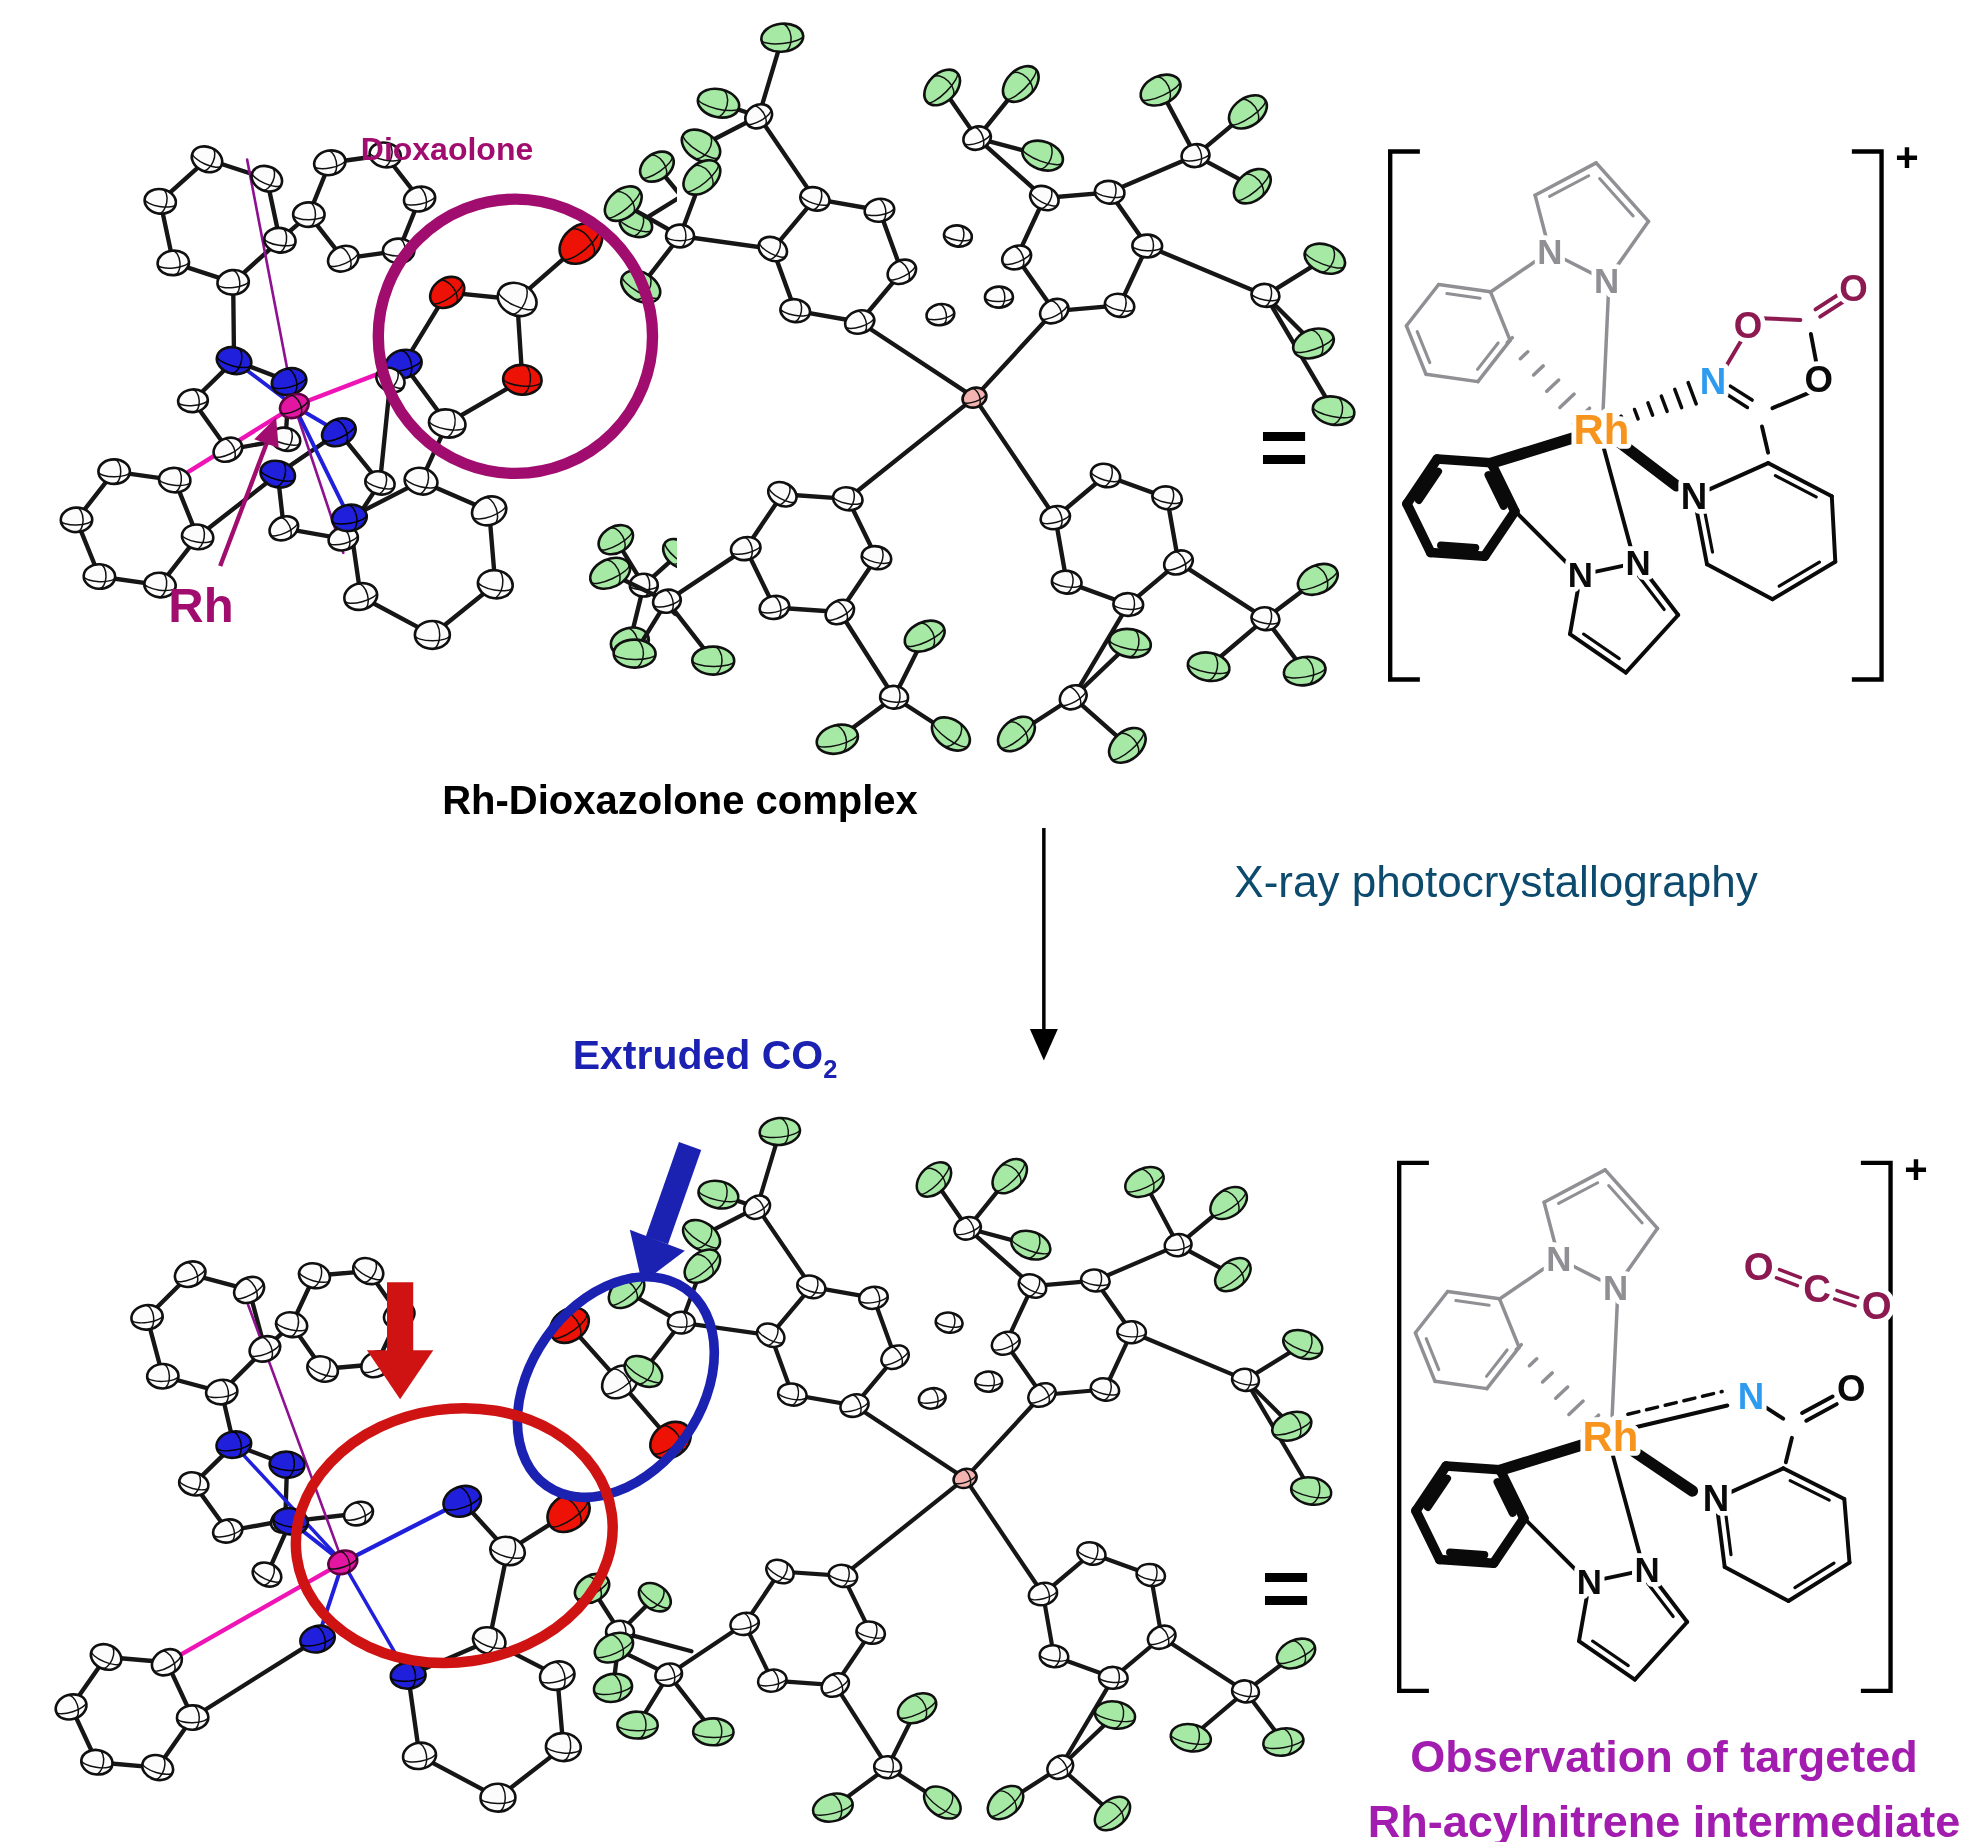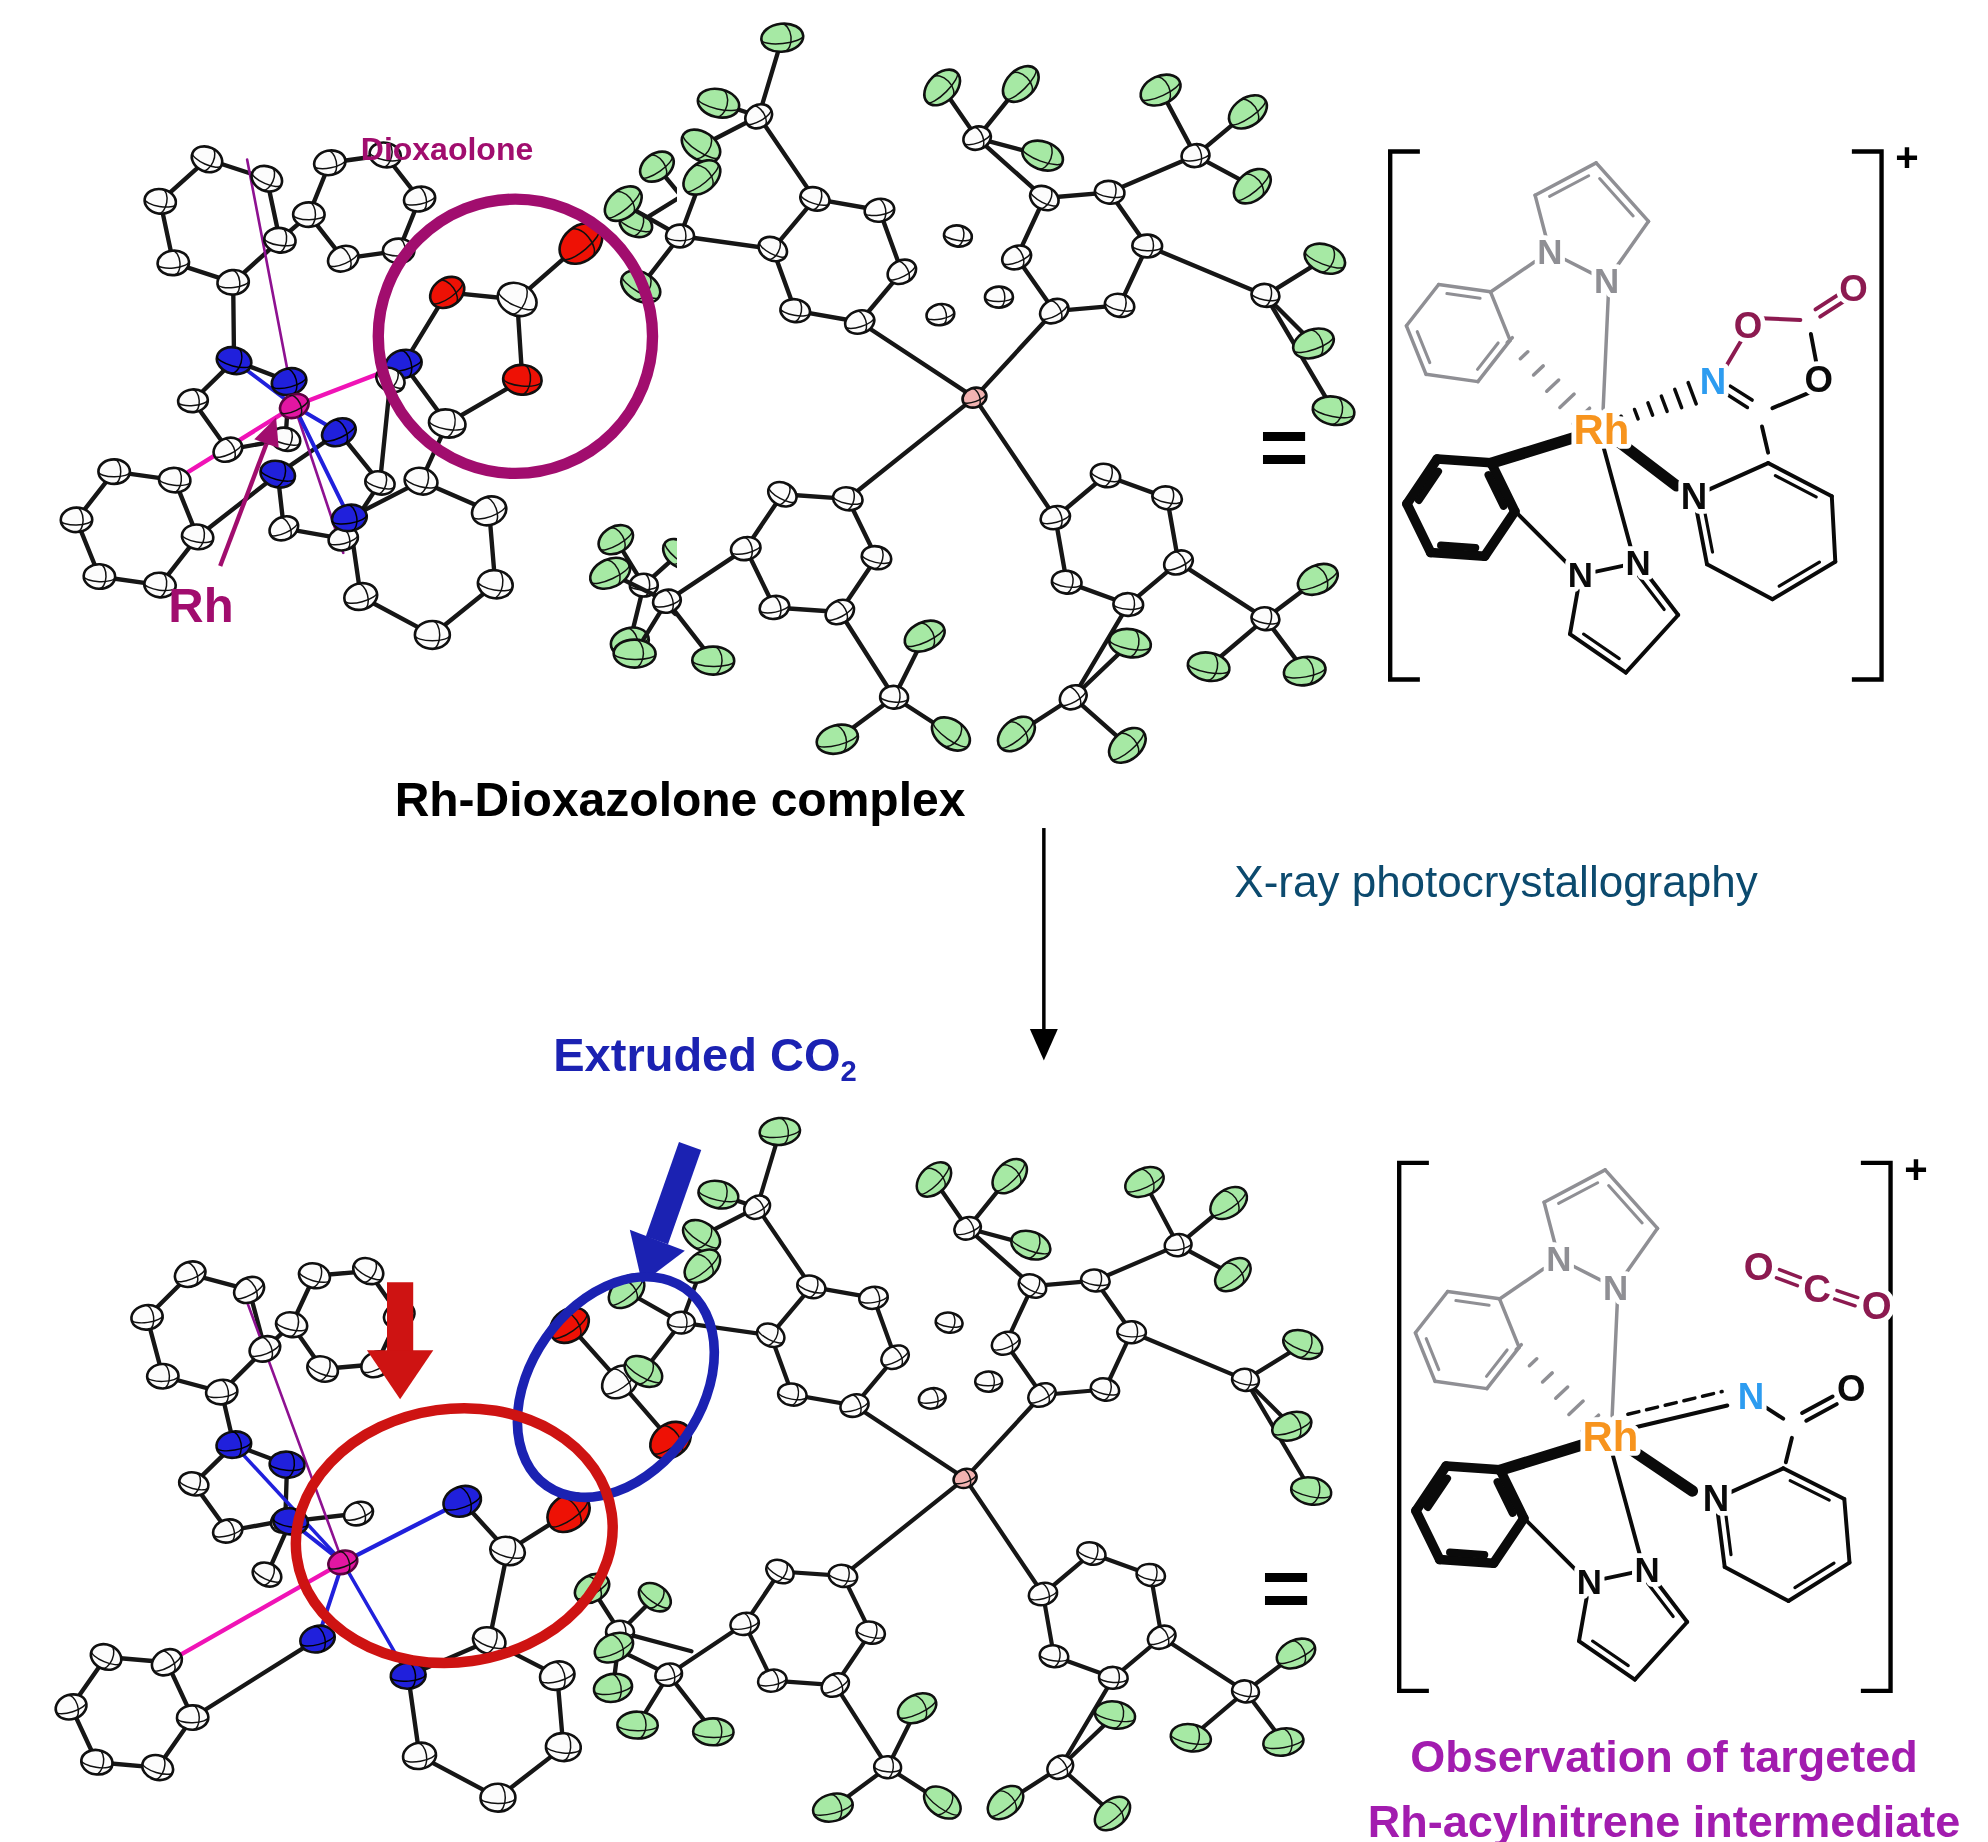--- a/index.html
+++ b/index.html
@@ -4,23 +4,23 @@
 <style>
   html,body{margin:0;padding:0;background:#fff;}
   .page{position:relative;width:1989px;height:1843px;background:#fff;overflow:hidden;
         font-family:"Liberation Sans",sans-serif;}
   .abs{position:absolute;}
   .lbl{position:absolute;transform:translate(-50%,-50%);white-space:nowrap;
        font-family:"Liberation Sans",sans-serif;line-height:1.05;}
   .bold{font-weight:bold;}
   #lbl-dioxaolone{font-size:32px;color:var(--purple);text-align:center;}
   #lbl-rh-pointer{font-size:49px;color:var(--purple);}
-  #cap-top{font-size:48px;color:#000;}
+  #cap-top{font-size:40px;color:#000;}
   #proc1,#proc2{font-size:44px;color:#0c4a6e;font-weight:normal;}
-  #lbl-co2{font-size:47px;color:var(--bluea);}
+  #lbl-co2{font-size:41px;color:var(--bluea);}
   #lbl-co2 sub{font-size:0.62em;}
   #lbl-nitrene{font-size:49px;color:var(--reda);}
   #cap-bot1,#cap-bot2{font-size:45px;color:#a21caf;}
   .eq{font-size:84px;font-weight:bold;color:#000;}
   
   .atom ellipse{stroke:#101010;stroke-width:3;}
   .atom path{fill:none;stroke:#101010;stroke-width:1.7;}
   .at-c ellipse{fill:var(--owhite);}
   .at-n ellipse{fill:var(--oblue);}
   .at-n path{stroke:#000;}

